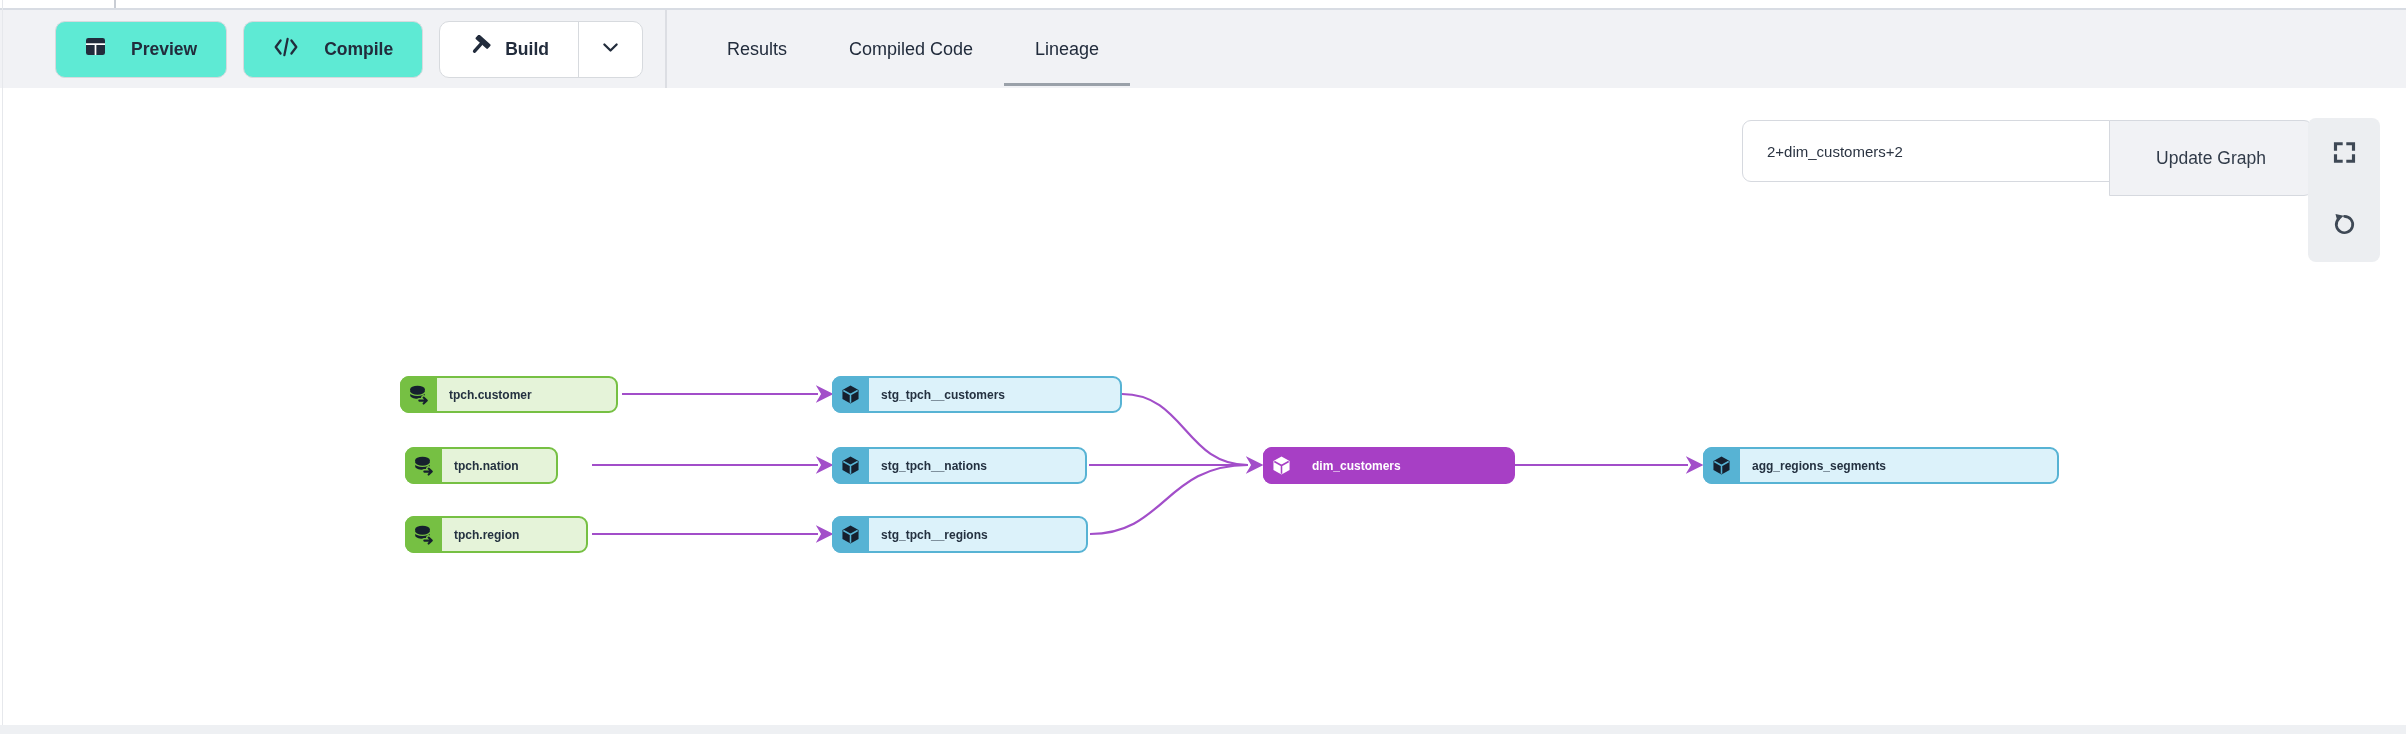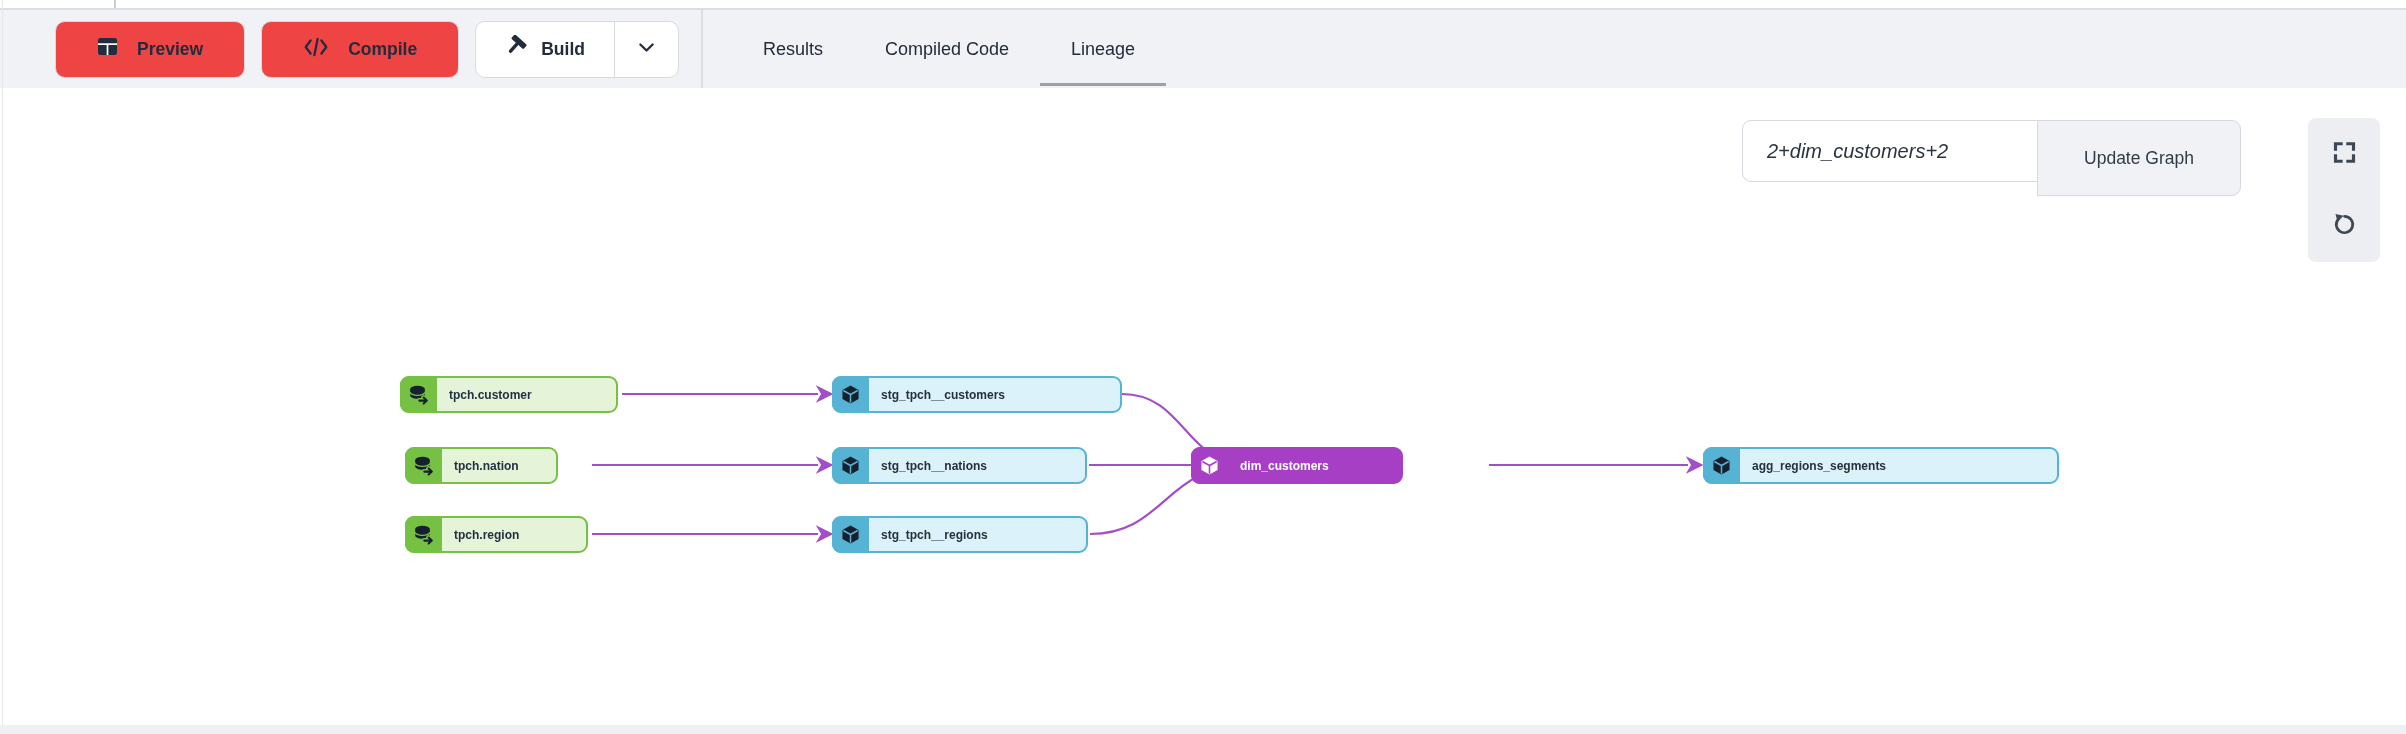--- a/index.html
+++ b/index.html
@@ -16,23 +16,23 @@
   .top-strip .pane-divider {
     position:absolute; left:114px; top:0; width:2px; height:8px; background:#c9cdd4;
   }
   
   .toolbar {
     position:absolute; top:10px; left:0; right:0; height:78px;
     background:#f1f2f5; display:flex; align-items:center; padding-left:55px;
     box-sizing:border-box;
   }
   .btn {
-    display:inline-flex; align-items:center; gap:19px;
-    background:#ef4444; border:1px solid #d7dade; border-radius:10px;
-    height:57px; padding:0 41px; font-size:17.5px; font-weight:600;
+    display:inline-flex; align-items:center; gap:25px;
+    background:#5eead4; border:1px solid #d7dade; border-radius:10px;
+    height:57px; padding:0 29px; font-size:17.5px; font-weight:600;
     color:#222c3c; font-family:inherit; cursor:pointer; margin-right:16px;
   }
   .split {
     display:inline-flex; align-items:stretch; background:#fff;
     border:1px solid #d7dade; border-radius:10px; height:57px;
     overflow:hidden; margin-right:16px; box-sizing:border-box;
   }
   .split-main {
     display:inline-flex; align-items:center; gap:13px; border:none; background:transparent;
     padding:0 29px; font-size:17.5px; font-weight:600; color:#222c3c;
@@ -56,24 +56,24 @@
   
   .canvas {
     position:absolute; top:88px; left:0; right:0; bottom:9px; background:#fff;
   }
   .bottom-strip { position:absolute; left:0; right:0; bottom:0; height:9px; background:#eef0f3; }
   .left-edge { position:absolute; left:2px; top:0; bottom:0; width:1px; background:#e6e8ec; }
 
   
   .selector-group { position:absolute; top:120px; left:1742px; height:62px; display:flex; z-index:5; }
   .selector-input {
-    width:296px; height:62px; box-sizing:border-box;
+    width:368px; height:62px; box-sizing:border-box;
     border:1px solid #d6d9df; border-right:1px solid #d6d9df;
-    border-radius:9px 0 0 9px; padding:0 24px; font-size:20px;
-    color:#2b3442; background:#fff; outline:none; font-family:inherit;font-style:italic;
+    border-radius:9px 0 0 9px; padding:0 24px; font-size:15px;
+    color:#2b3442; background:#fff; outline:none; font-family:inherit;
   }
   .update-btn {
     width:204px; height:76px; box-sizing:border-box; margin-left:-1px;
     border:1px solid #d6d9df; border-radius:0 9px 9px 0;
     background:#f1f2f5; font-size:17.5px; font-weight:400; color:#313b49;
     font-family:inherit; cursor:pointer;
   }
   .view-controls {
     position:absolute; left:2308px; top:118px; width:72px;
     background:#eceef1; border-radius:8px; display:flex; flex-direction:column; z-index:5;
@@ -255,21 +255,21 @@
   <div class="node model" style="left:832px; top:516px; width:256px;">
     <span class="node-icon">
       <svg viewBox="0 0 24 24" width="23" height="23">
         <path d="M12 2.6 L20.4 7.3 V16.7 L12 21.4 L3.6 16.7 V7.3 Z" fill="#16202e"></path>
         <path d="M4.5 7.8 L12 12 L19.5 7.8 M12 12 V20.6" stroke="#57b3d4" stroke-width="1.6" fill="none"></path>
       </svg>
     </span>
     <span class="node-label">stg_tpch__regions</span>
   </div>
 
-  <div class="node selected" style="left:1191px; top:447px; width:212px;text-align:center;">
+  <div class="node selected" style="left:1263px; top:447px; width:252px;text-align:center;">
     <span class="node-icon">
       <svg viewBox="0 0 24 24" width="23" height="23">
         <path d="M12 2.6 L20.4 7.3 V16.7 L12 21.4 L3.6 16.7 V7.3 Z" fill="#ffffff"></path>
         <path d="M4.5 7.8 L12 12 L19.5 7.8 M12 12 V20.6" stroke="#a73fc5" stroke-width="1.6" fill="none"></path>
       </svg>
     </span>
     <span class="node-label">dim_customers</span>
   </div>
 
   <div class="node model" style="left:1703px; top:447px; width:356px;">

